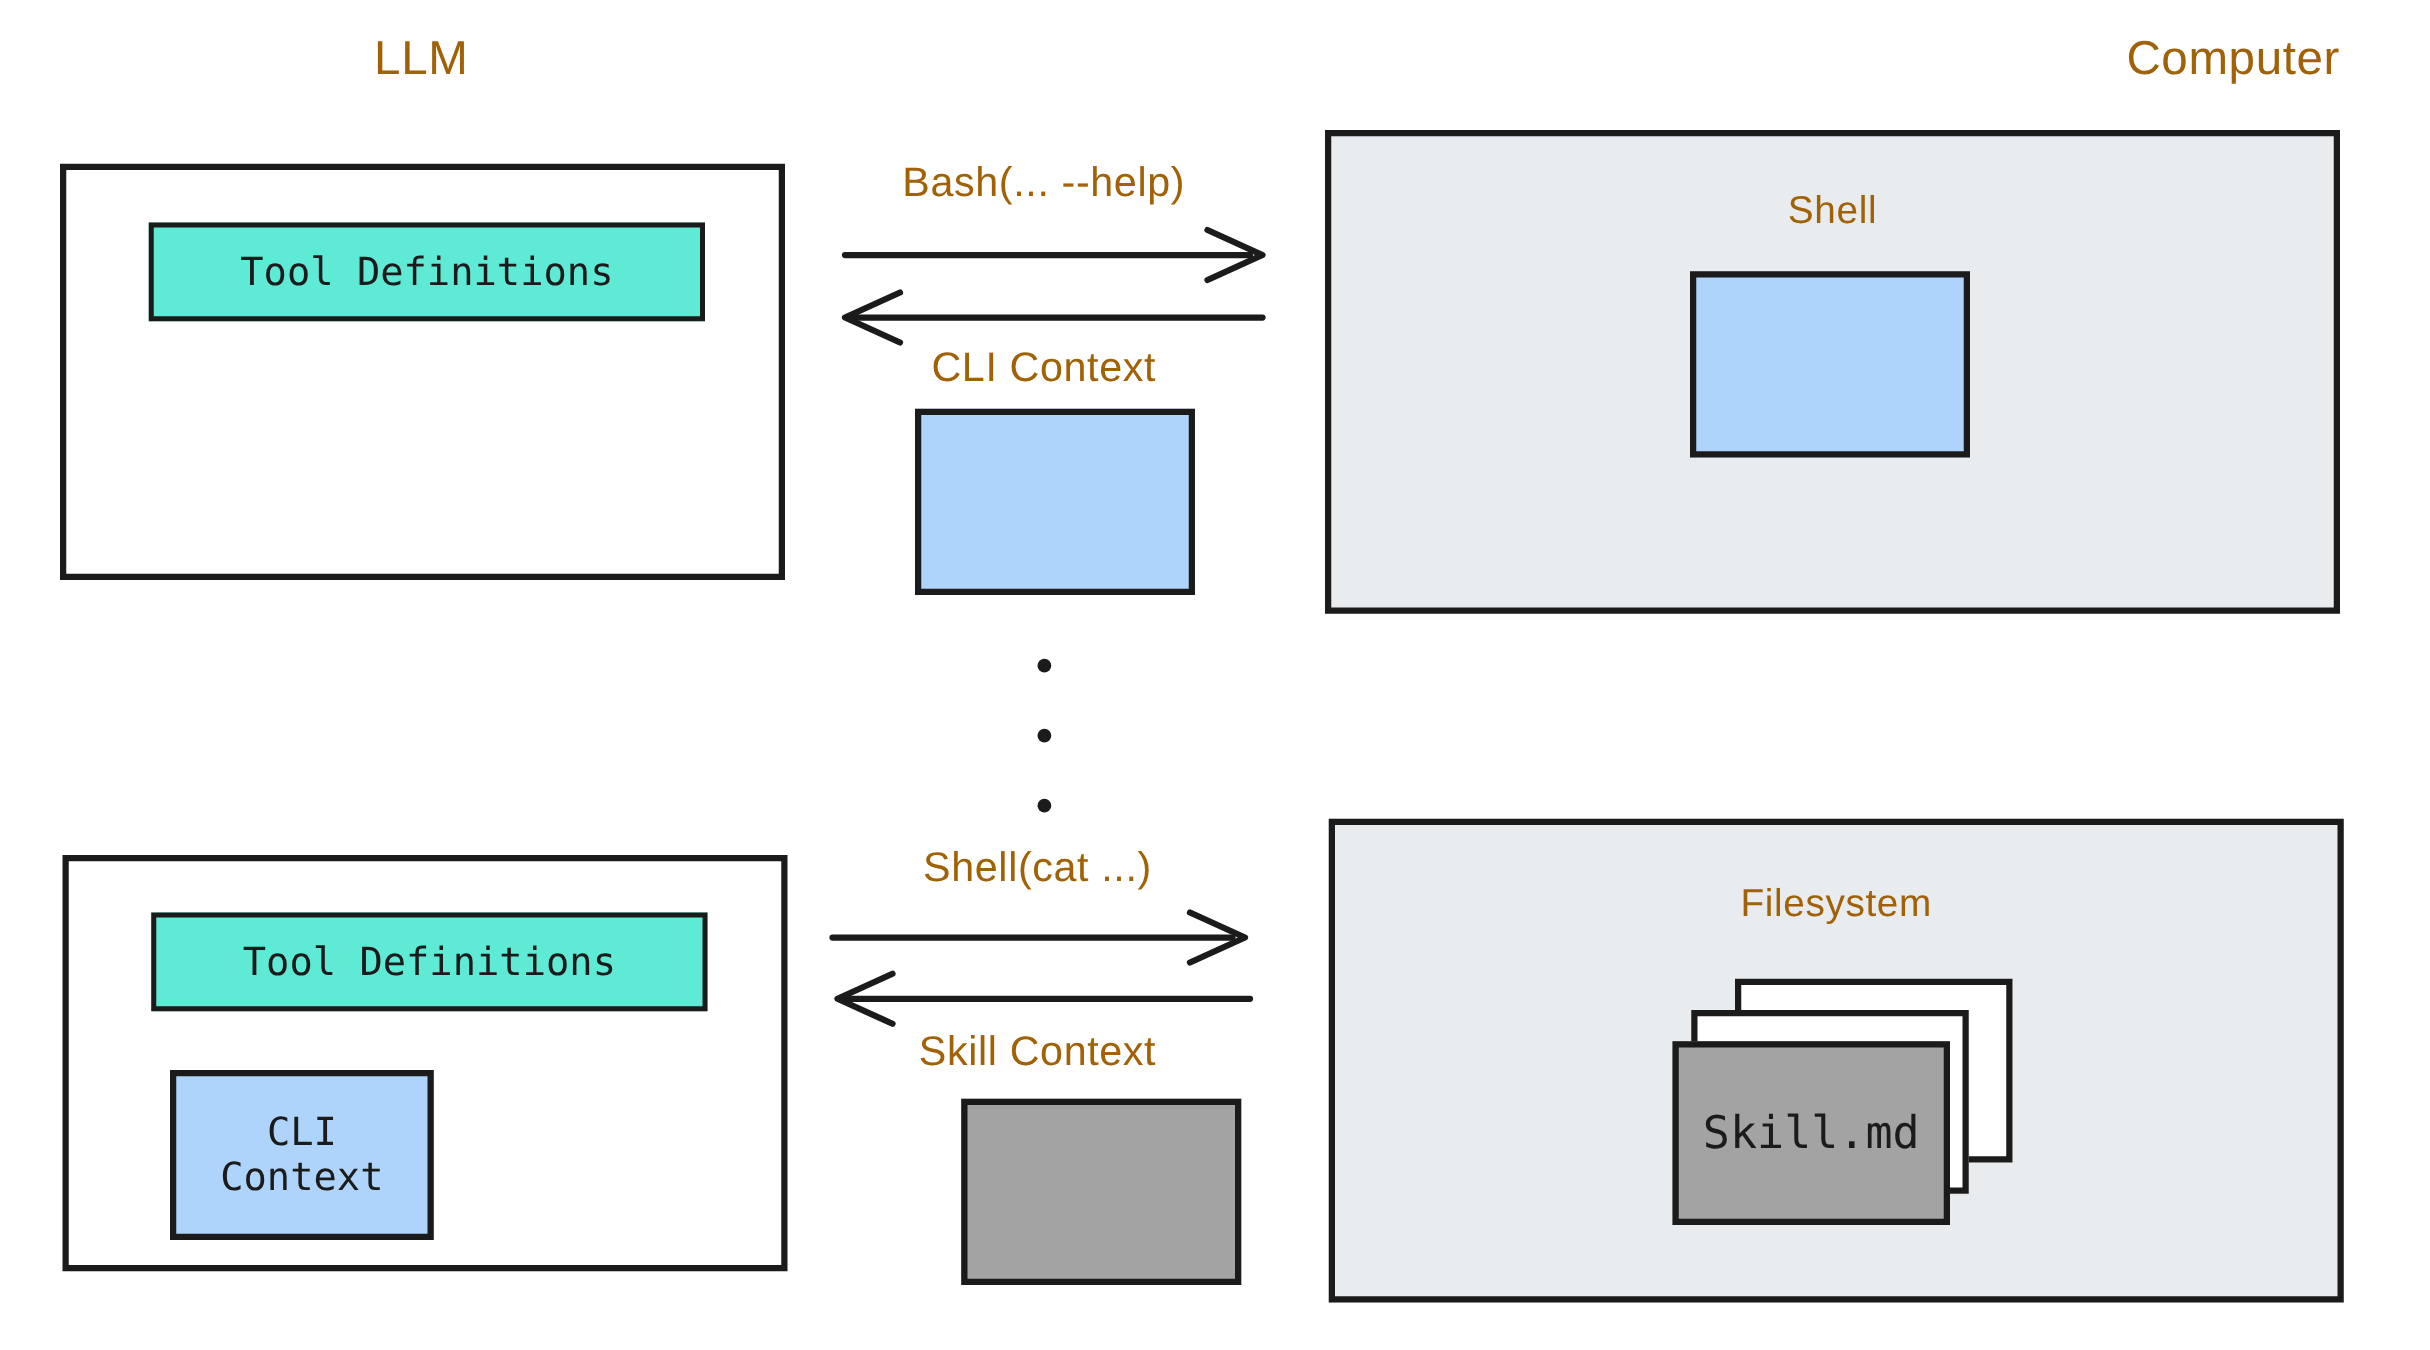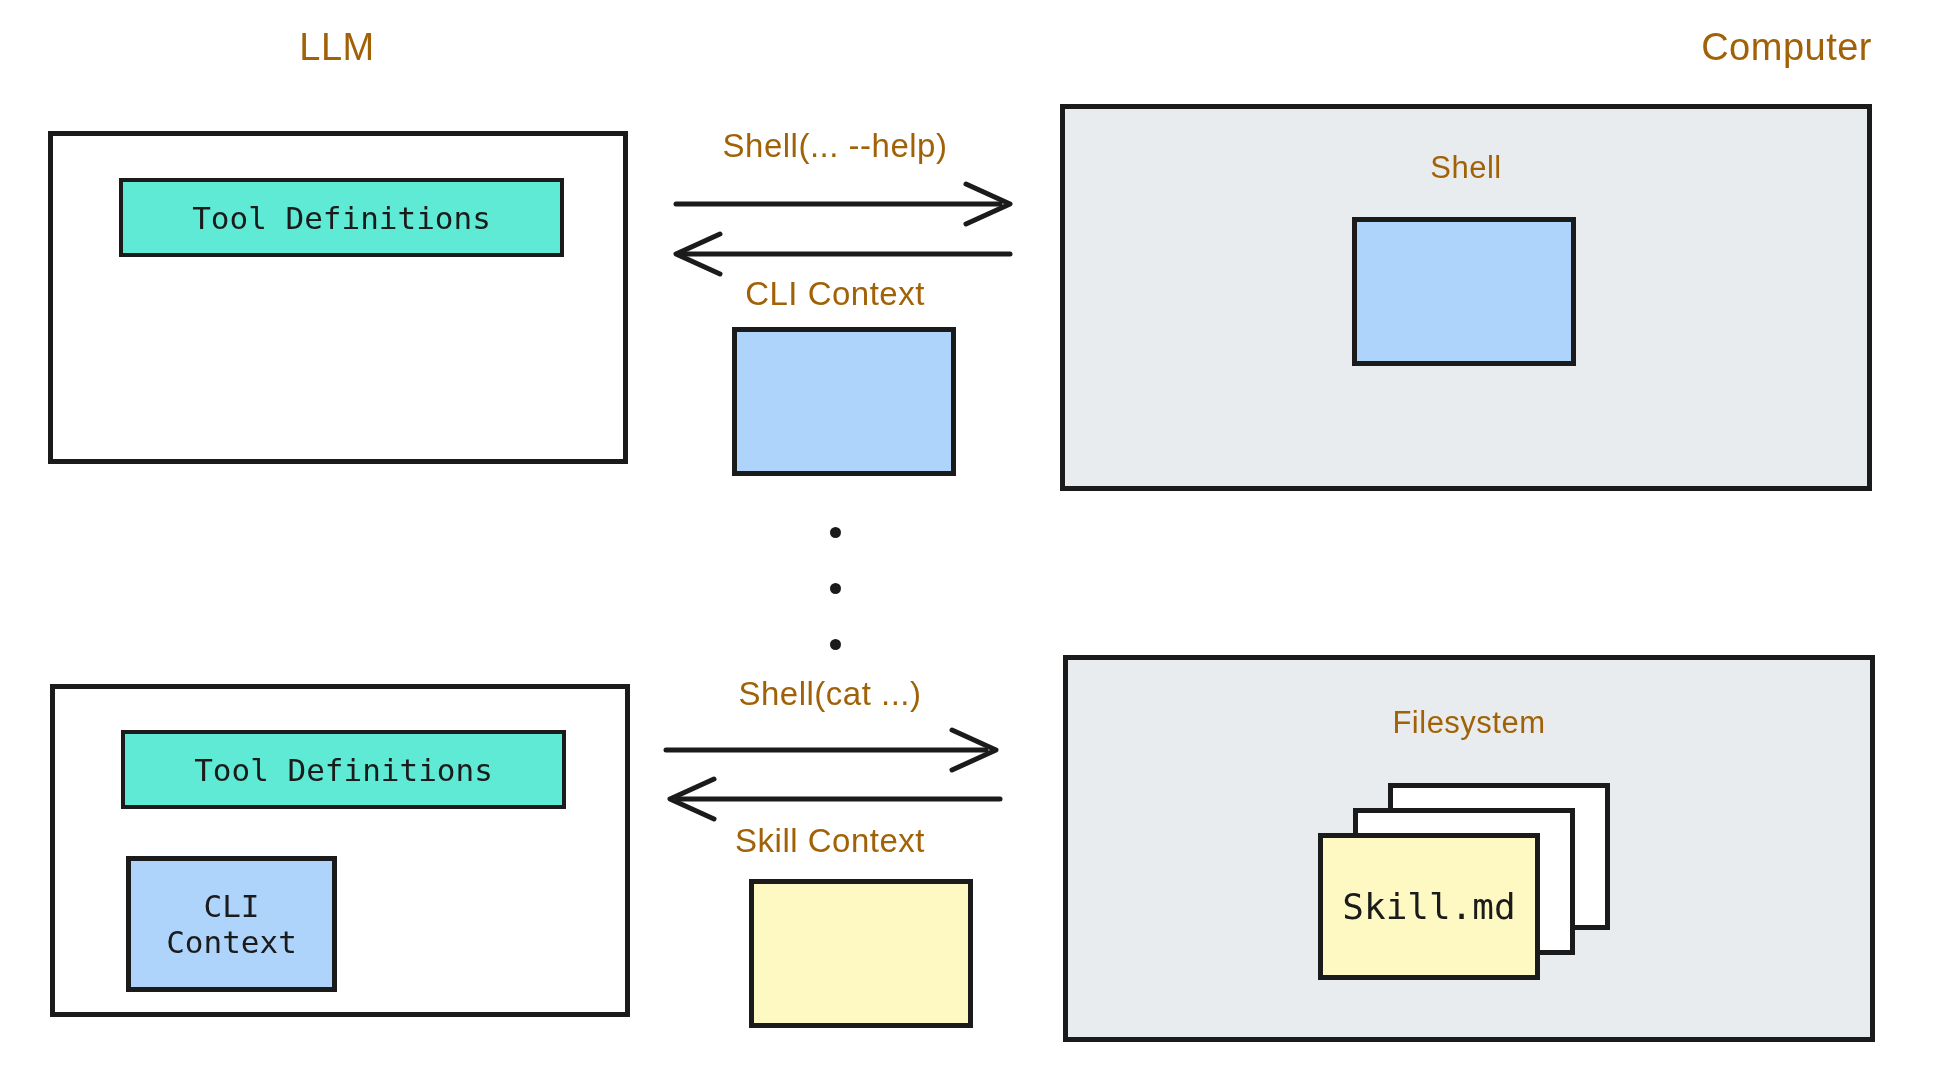--- a/index.html
+++ b/index.html
@@ -60,22 +60,23 @@
   }
   .rect.inner {
     background: #5eead4;
     border-width: 4px;
   }
   .rect.blue {
     background: #aed4fb;
     border-width: 5px;
   }
   .rect.pink {
-    background: #fef9c3;
+    background: #a3a3a3;
     border-width: 5px;
+    margin-left: 20px;
   }
   .rect.white-card {
     background: #ffffff;
     border-width: 5px;
   }
 
   .centered-text {
     display: flex;
     align-items: center;
     justify-content: center;
@@ -111,21 +112,21 @@
 
   <div class="label title-label" style="left:1060px; top:26px; width:812px;text-align:right;">Computer</div>
 
   <div class="rect plain" style="left:48px; top:131px; width:580px; height:333px;">
   </div>
 
   <div class="rect inner" style="left:119px; top:178px; width:445px; height:79px;">
     <div class="centered-text box-label">Tool Definitions</div>
   </div>
 
-  <div class="label edge-label" style="left:660px; top:127px; width:350px;">Shell(... --help)</div>
+  <div class="label edge-label" style="left:660px; top:127px; width:350px;">Bash(... --help)</div>
 
   <svg class="arrow-svg" style="left:670px; top:178px;" width="350" height="52" viewBox="0 0 350 52">
     <line x1="6" y1="26" x2="330" y2="26" stroke="#1b1b1b" stroke-width="5" stroke-linecap="round"></line>
     <polyline points="296,6 340,26 296,46" fill="none" stroke="#1b1b1b" stroke-width="5" stroke-linecap="round" stroke-linejoin="round"></polyline>
   </svg>
 
   <svg class="arrow-svg" style="left:670px; top:228px;" width="350" height="52" viewBox="0 0 350 52">
     <line x1="14" y1="26" x2="340" y2="26" stroke="#1b1b1b" stroke-width="5" stroke-linecap="round"></line>
     <polyline points="50,6 6,26 50,46" fill="none" stroke="#1b1b1b" stroke-width="5" stroke-linecap="round" stroke-linejoin="round"></polyline>
   </svg>
@@ -149,21 +150,21 @@
     <div class="dot" style="left:830px; top:639px;"></div>
   </div>
 
   <div class="rect plain" style="left:50px; top:684px; width:580px; height:333px;">
   </div>
 
   <div class="rect inner" style="left:121px; top:730px; width:445px; height:79px;">
     <div class="centered-text box-label">Tool Definitions</div>
   </div>
 
-  <div class="rect blue" style="left:126px; top:856px; width:211px; height:136px;">
+  <div class="rect blue" style="left:136px; top:856px; width:211px; height:136px;">
     <div class="centered-text box-label">CLI
 Context</div>
   </div>
 
   <div class="label edge-label" style="left:655px; top:675px; width:350px;">Shell(cat ...)</div>
 
   <svg class="arrow-svg" style="left:660px; top:724px;" width="350" height="52" viewBox="0 0 350 52">
     <line x1="6" y1="26" x2="326" y2="26" stroke="#1b1b1b" stroke-width="5" stroke-linecap="round"></line>
     <polyline points="292,6 336,26 292,46" fill="none" stroke="#1b1b1b" stroke-width="5" stroke-linecap="round" stroke-linejoin="round"></polyline>
   </svg>

